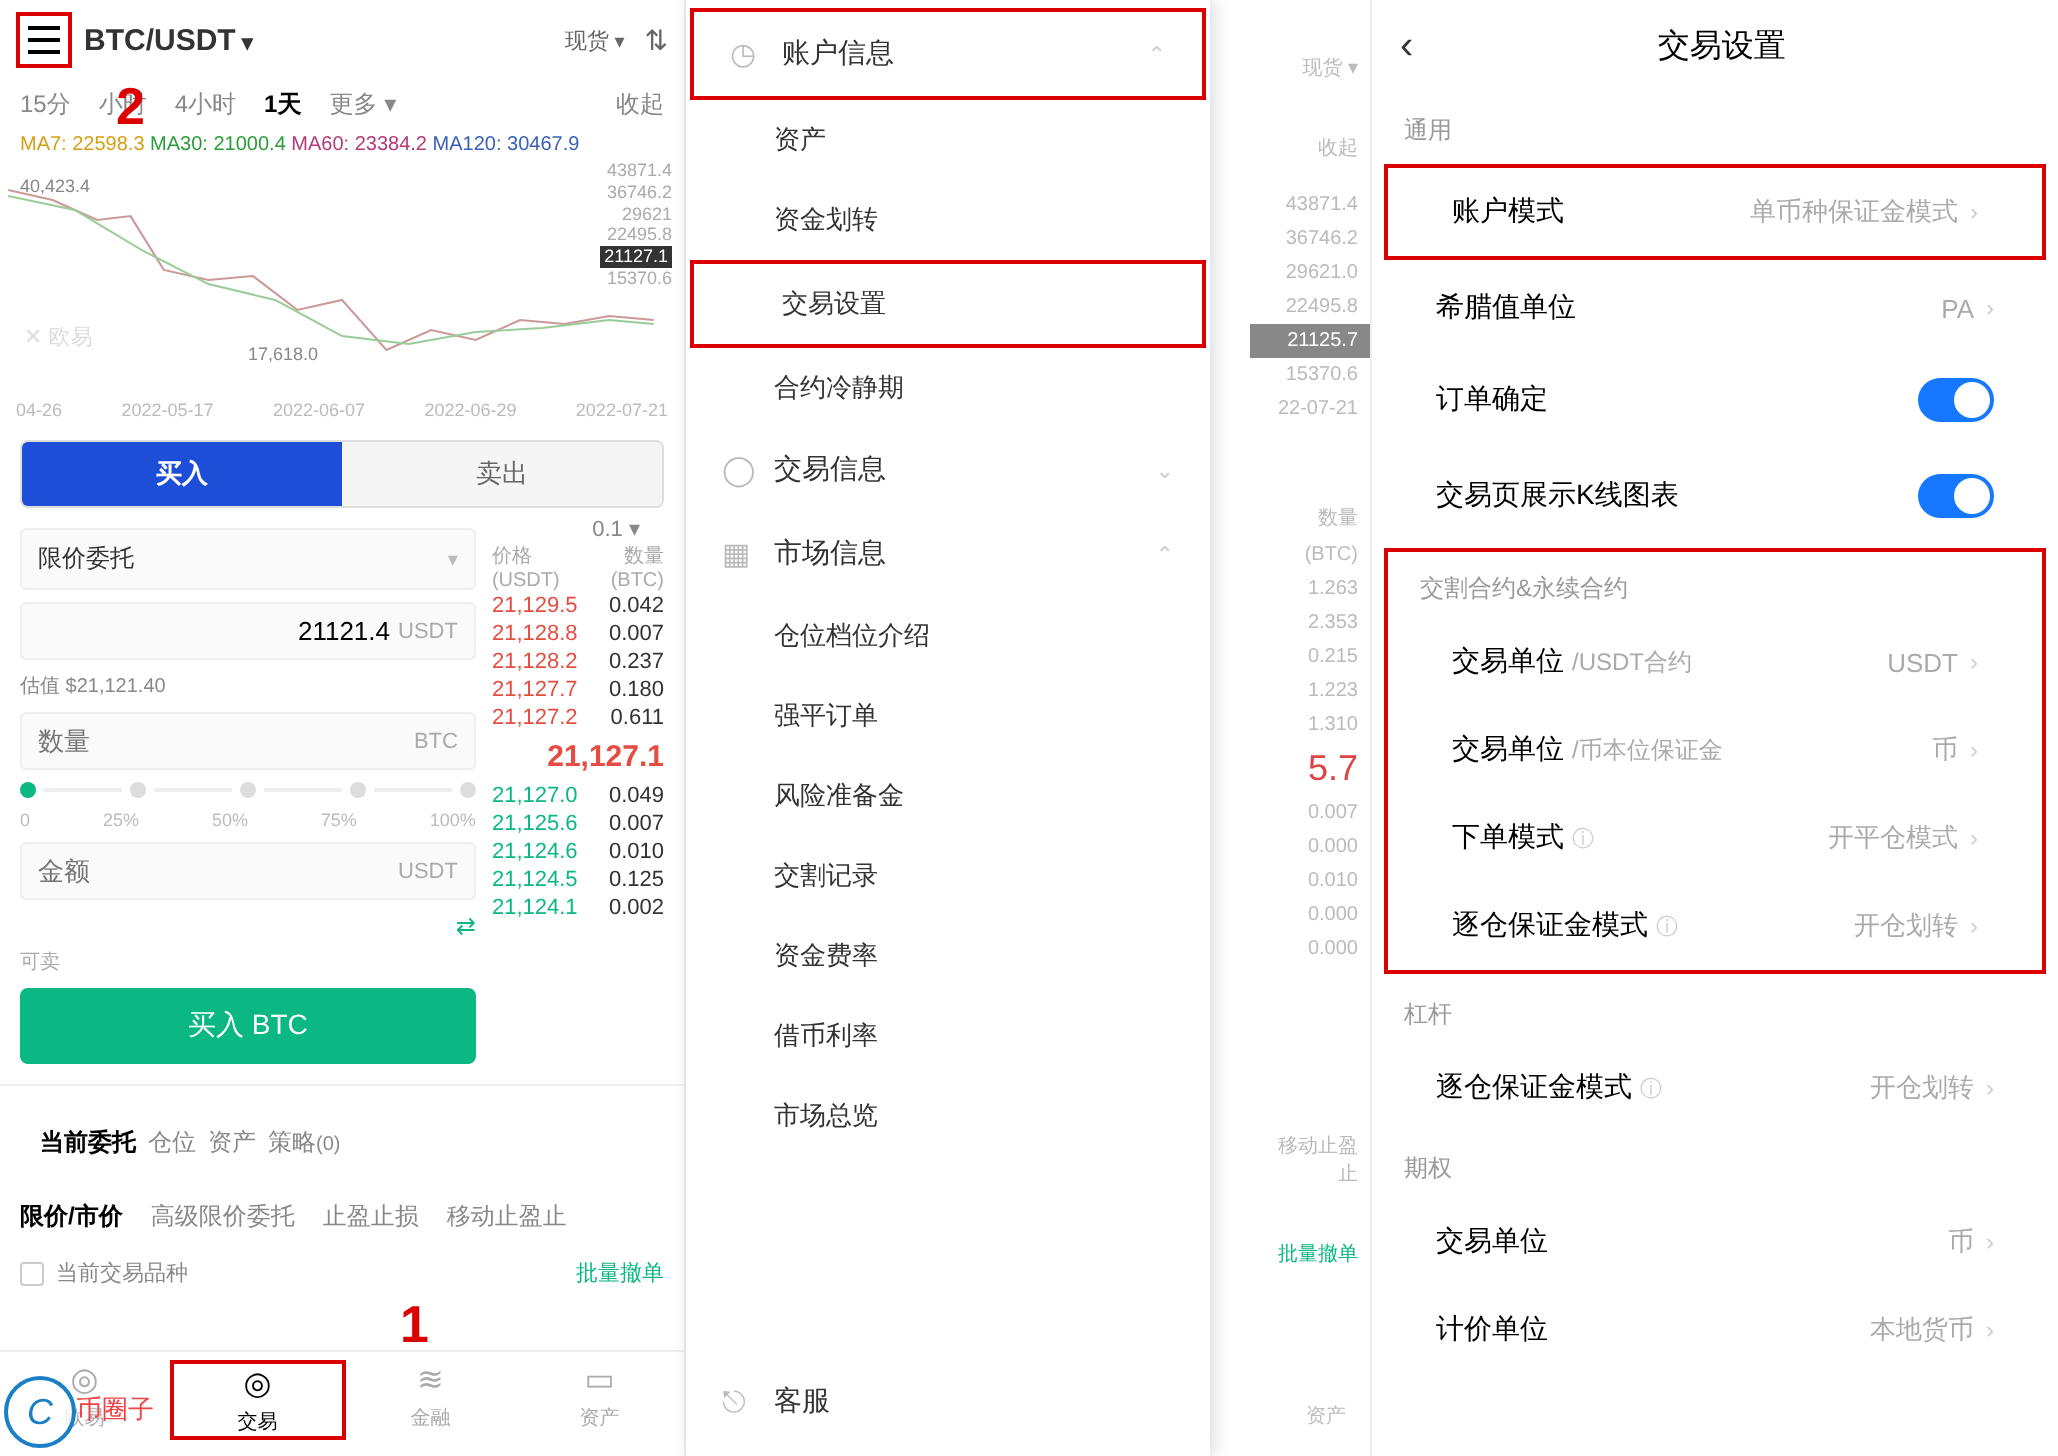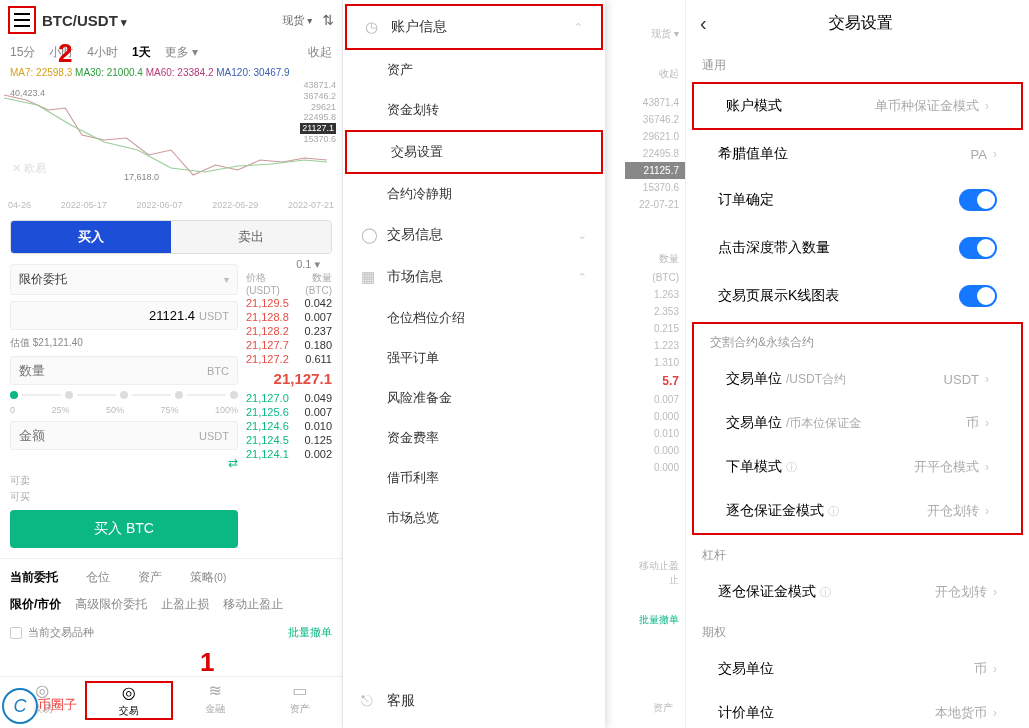--- a/index.html
+++ b/index.html
@@ -51,21 +51,21 @@
 .inp .unit { color: #aaa; font-size: 11px; margin-left: 4px; }
 .est { font-size: 10px; color: #888; margin-bottom: 6px; }
 .slider { display: flex; align-items: center; gap: 4px; margin-bottom: 6px; }
 .slider .dot { width: 8px; height: 8px; border-radius: 50%; background: #ddd; }
 .slider .dot.first { background: #0bb783; }
 .slider .line { flex: 1; height: 2px; background: #eee; }
 .pct-row { display: flex; justify-content: space-between; font-size: 9px; color: #bbb; margin-bottom: 6px; }
 .swap-icon { color: #0bb783; text-align: right; font-size: 12px; margin-bottom: 4px; }
 .avail { font-size: 10px; color: #aaa; margin-bottom: 2px; }
 .buy-btn { background: #0bb783; color: #fff; text-align: center; padding: 10px; border-radius: 4px; font-size: 14px; margin-top: 6px; }
-.tabs2 { display: flex; gap: 28px; padding: 10px; font-size: 12px; color: #888; border-top: 1px solid #f0f0f0; margin-top: 10px; }
+.tabs2 { display: flex; gap: 6px; padding: 20px; font-size: 12px; color: #888; border-top: 1px solid #f0f0f0; margin-top: 10px; }
 .tabs2 .active { color: #000; font-weight: 600; }
 .tabs2 .count { font-size: 10px; }
 .tabs3 { display: flex; gap: 14px; padding: 0 10px 6px; font-size: 12px; color: #888; }
 .tabs3 .active { color: #000; font-weight: 600; }
 .row-chk { display: flex; align-items: center; padding: 6px 10px; font-size: 11px; color: #888; }
 .row-chk .chk { width: 12px; height: 12px; border: 1px solid #ccc; margin-right: 6px; border-radius: 2px; }
 .row-chk .batch { margin-left: auto; color: #0bb783; }
 .bottom-nav { position: absolute; bottom: 0; left: 0; right: 0; display: flex; justify-content: space-around; padding: 4px 0 8px; border-top: 1px solid #eee; background: #fff; }
 .nav-item { text-align: center; font-size: 10px; color: #aaa; flex: 1; }
 .nav-item .ico { font-size: 16px; display: block; margin-bottom: 2px; }
@@ -189,21 +189,20 @@
           <span>50%</span>
           <span>75%</span>
           <span>100%</span>
       </div>
       <div class="inp">
         <input style="text-align: left; color: rgb(187, 187, 187);" placeholder="金额">
         <span class="unit">USDT</span>
       </div>
       <div class="swap-icon">⇄</div>
       <div class="avail">可卖</div>
-      <div class="avail">可买</div>
       <div class="buy-btn">买入 BTC</div>
     </div>
     <div class="order-right">
       <div class="leverage">0.1</div>
       <div class="ob-hdr">
           <span><span>价格</span><br><span>(USDT)</span></span>
           <span style="text-align:right"><span>数量</span><br><span>(BTC)</span></span>
         </div>
       <div class="ob-row">
           <span class="ask">21,129.5</span>
@@ -289,21 +288,21 @@
     <div style="background:#888;color:#fff">21125.7</div>
     <div>15370.6</div>
     <div>22-07-21</div>
     <div style="margin-top:36px">数量</div>
     <div>(BTC)</div>
     <div>1.263</div>
     <div>2.353</div>
     <div>0.215</div>
     <div>1.223</div>
     <div>1.310</div>
-    <div style="font-size:12px;color:#d44;font-weight:700">5.7</div>
+    <div style="font-size:18px;color:#d44;font-weight:400">5.7</div>
     <div>0.007</div>
     <div>0.000</div>
     <div>0.010</div>
     <div>0.000</div>
     <div>0.000</div>
     <div style="margin-top:80px">移动止盈止</div>
     <div style="color:#0bb783;margin-top:20px">批量撤单</div>
     <div style="position:absolute;bottom:10px;right:6px">资产</div>
   </div>
 
@@ -327,20 +326,21 @@
       <span class="chev">⌄</span>
     </div>
     <div class="drawer-section">
       <span class="ico">▦</span>
       <span>市场信息</span>
       <span class="chev">⌃</span>
     </div>
     <div class="drawer-sub">仓位档位介绍</div>
     <div class="drawer-sub">强平订单</div>
     <div class="drawer-sub">风险准备金</div>
+    <div class="drawer-sub">交割记录</div>
     <div class="drawer-sub">资金费率</div>
     <div class="drawer-sub">借币利率</div>
     <div class="drawer-sub">市场总览</div>
     <div class="drawer-section" style="position:absolute;bottom:6px;left:0;right:0;">
       <span class="ico">⎋</span>
       <span>客服</span>
     </div>
   </div>
 </div>
 
@@ -357,24 +357,20 @@
         <span class="chev">›</span>
     </div>
   </div>
   <div class="setting-row">
     <span>希腊值单位</span>
     <span class="val">PA</span>
       <span class="chev">›</span>
   </div>
   <div class="setting-row">
     <span>订单确定</span>
-    <div class="toggle"></div>
-  </div>
-  <div class="setting-row">
-    <span>点击深度带入数量</span>
     <div class="toggle"></div>
   </div>
   <div class="setting-row">
     <span>交易页展示K线图表</span>
     <div class="toggle"></div>
   </div>
 
   <div class="red-box3">
     <div class="sect-label">交割合约&amp;永续合约</div>
     <div class="setting-row">

